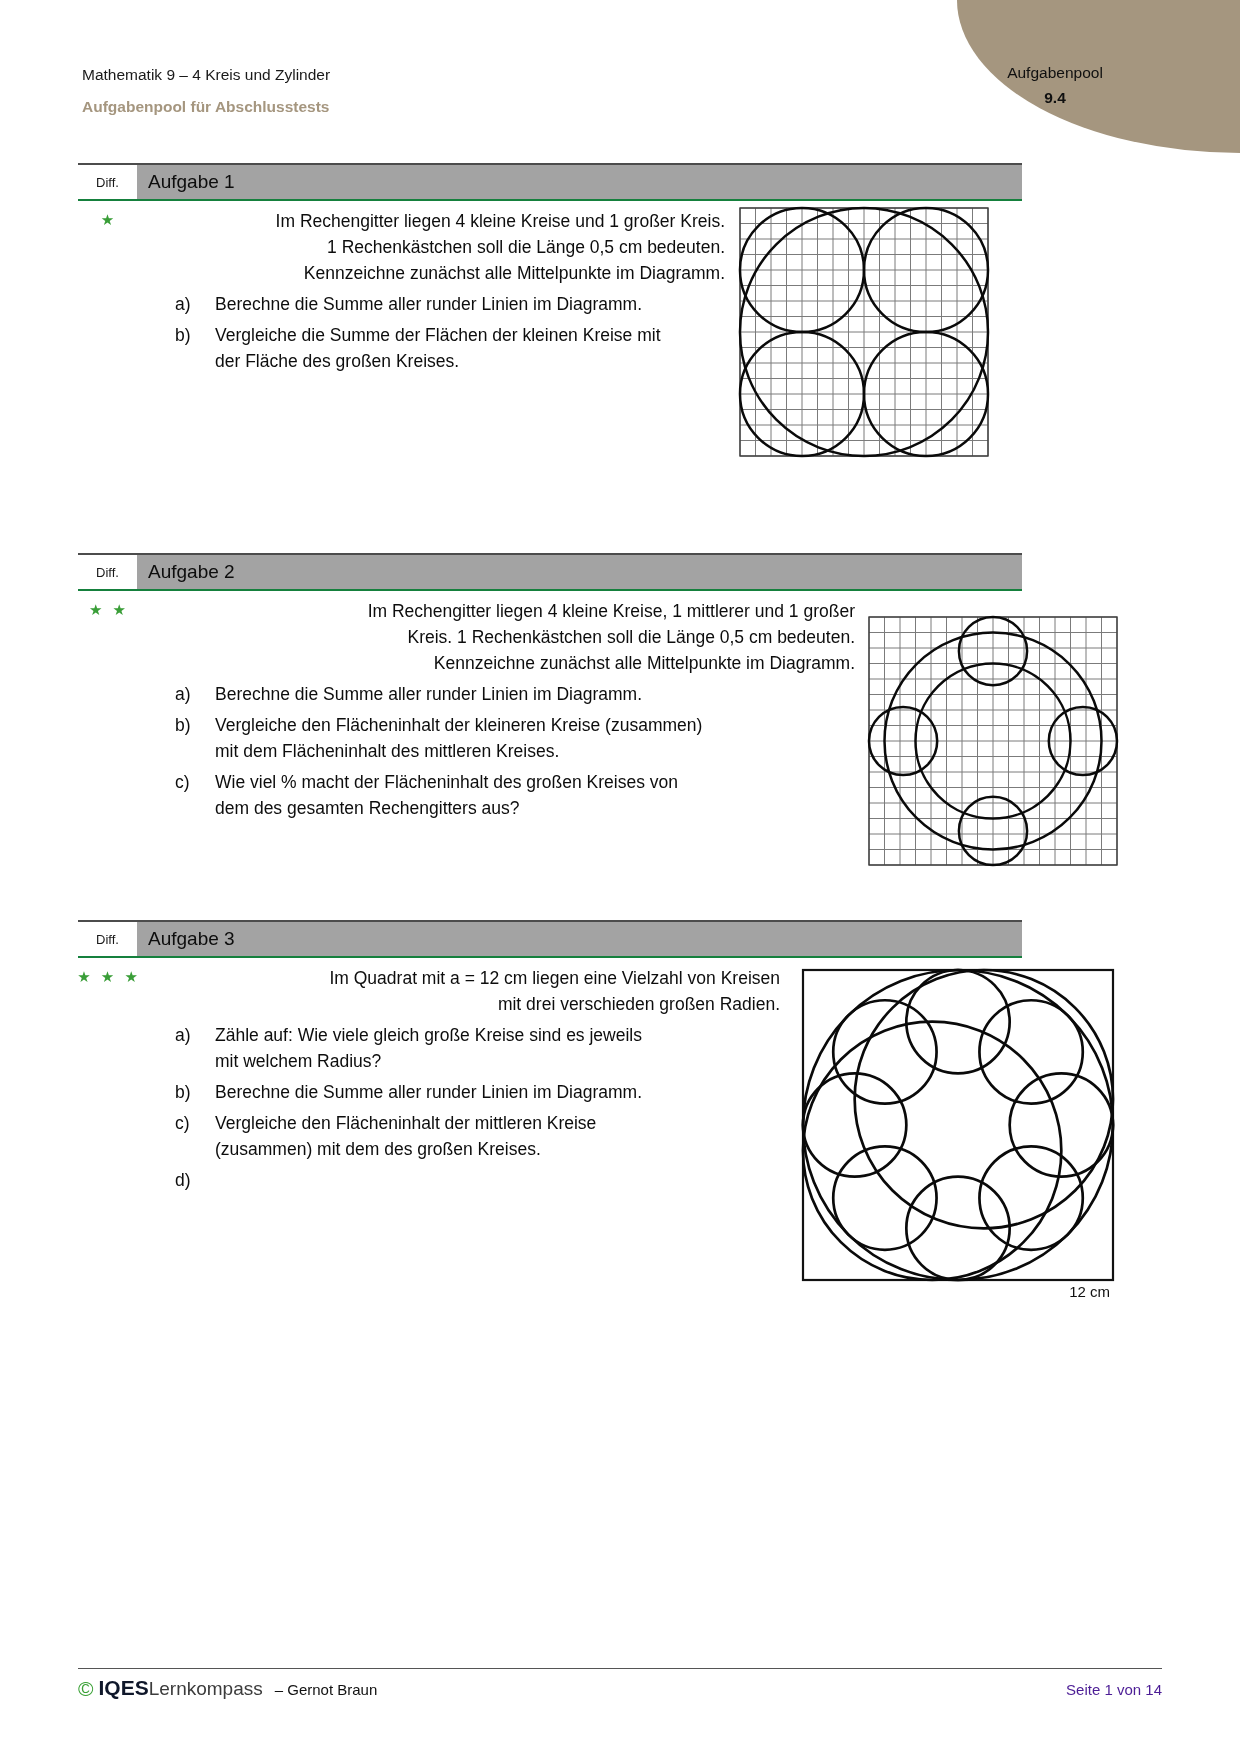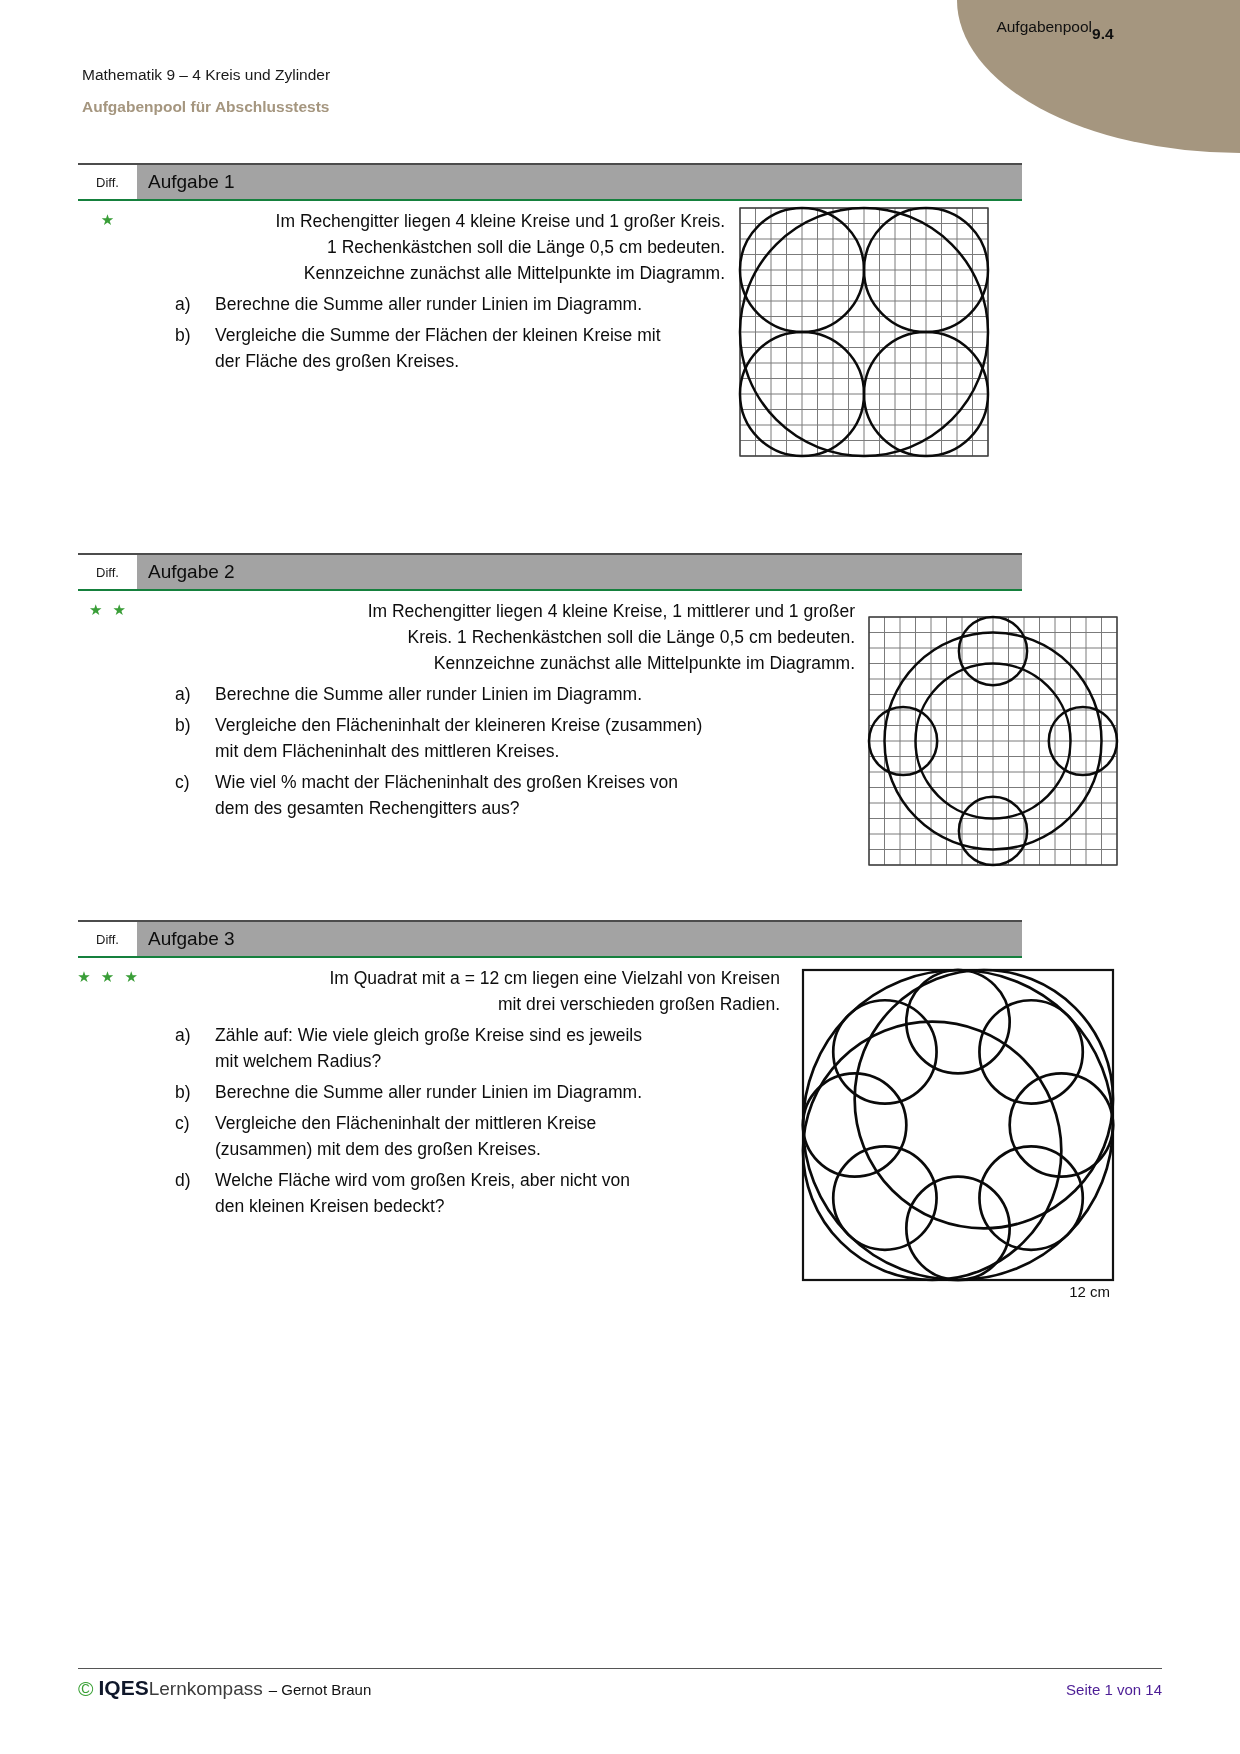--- a/index.html
+++ b/index.html
@@ -10,21 +10,21 @@
     font-family:"Liberation Sans", sans-serif;
     color:#111;
     overflow:hidden;
   }
   
   .corner-blob {
     position:absolute; top:0; right:0;
     width:283px; height:153px;
     background:#a5967f;
     border-bottom-left-radius:100% 100%;
-    display:flex; justify-content:center; align-items:flex-start;
+    display:flex; flex-direction:column; justify-content:center; align-items:center;
     padding-right:87px; padding-top:18px;
   }
   .corner-blob .corner-label { font-size:15.5px; color:#101010; }
   .corner-blob .corner-number { font-size:15.5px; font-weight:bold; color:#101010; margin-top:7px; }
   
   .page-header { position:absolute; left:82px; top:66px; }
   .page-header .course { font-size:15.5px; color:#1a1a1a; }
   .page-header .subtitle { font-size:15.5px; font-weight:bold; color:#a5967f; margin-top:14px; }
   
   .task { position:absolute; left:78px; width:944px; }
@@ -72,21 +72,21 @@
     border-top:1.5px solid #555;
   }
   .page-footer {
     position:absolute; left:78px; top:1676px; width:1084px;
     display:flex; align-items:baseline;
   }
   .brand { display:flex; align-items:baseline; }
   .copyright-icon { color:#3aa135; font-size:21px; margin-right:5px; position:relative; top:1px; }
   .brand-green { color:#0f172a; font-size:21px;font-weight:bold; }
   .brand-black { color:#3c3c3c; font-size:19px; }
-  .brand-author { color:#111; font-size:15px; margin-left:6px; }
+  .brand-author { color:#111; font-size:15px; margin-left:12px; }
   .page-info { margin-left:auto; font-size:15px; color:#4c1d95; }
 </style>
 </head>
 <body>
 
 <div class="corner-blob">
   <div class="corner-label">Aufgabenpool</div>
   <div class="corner-number">9.4</div>
 </div>
 
@@ -256,22 +256,20 @@
         <div class="item-label">b)</div>
         <div class="item-text">Berechne die Summe aller runder Linien im Diagramm.</div>
       </div>
       <div class="item">
         <div class="item-label">c)</div>
         <div class="item-text">Vergleiche den Flächeninhalt der mittleren Kreise
 (zusammen) mit dem des großen Kreises.</div>
       </div>
       <div class="item">
         <div class="item-label">d)</div>
-        <div class="item-text">Welche Fläche wird vom großen Kreis, aber nicht von
-den kleinen Kreisen bedeckt?</div>
       </div>
     </div>
   </div>
 </div>
 <div class="diagram" style="left:800px; top:967px">
     <svg width="316" height="316" viewBox="-3 -3 316 316">
       <rect x="0" y="0" width="310" height="310" fill="none" stroke="#111" stroke-width="2.2"></rect>
       <circle cx="155" cy="155" r="155" fill="none" stroke="#0a0a0a" stroke-width="2.7"></circle>
       <circle cx="129.16666666666666" cy="180.83333333333331" r="129.16666666666666" fill="none" stroke="#0a0a0a" stroke-width="2.7"></circle>
       <circle cx="180.83333333333331" cy="129.16666666666666" r="129.16666666666666" fill="none" stroke="#0a0a0a" stroke-width="2.7"></circle>

